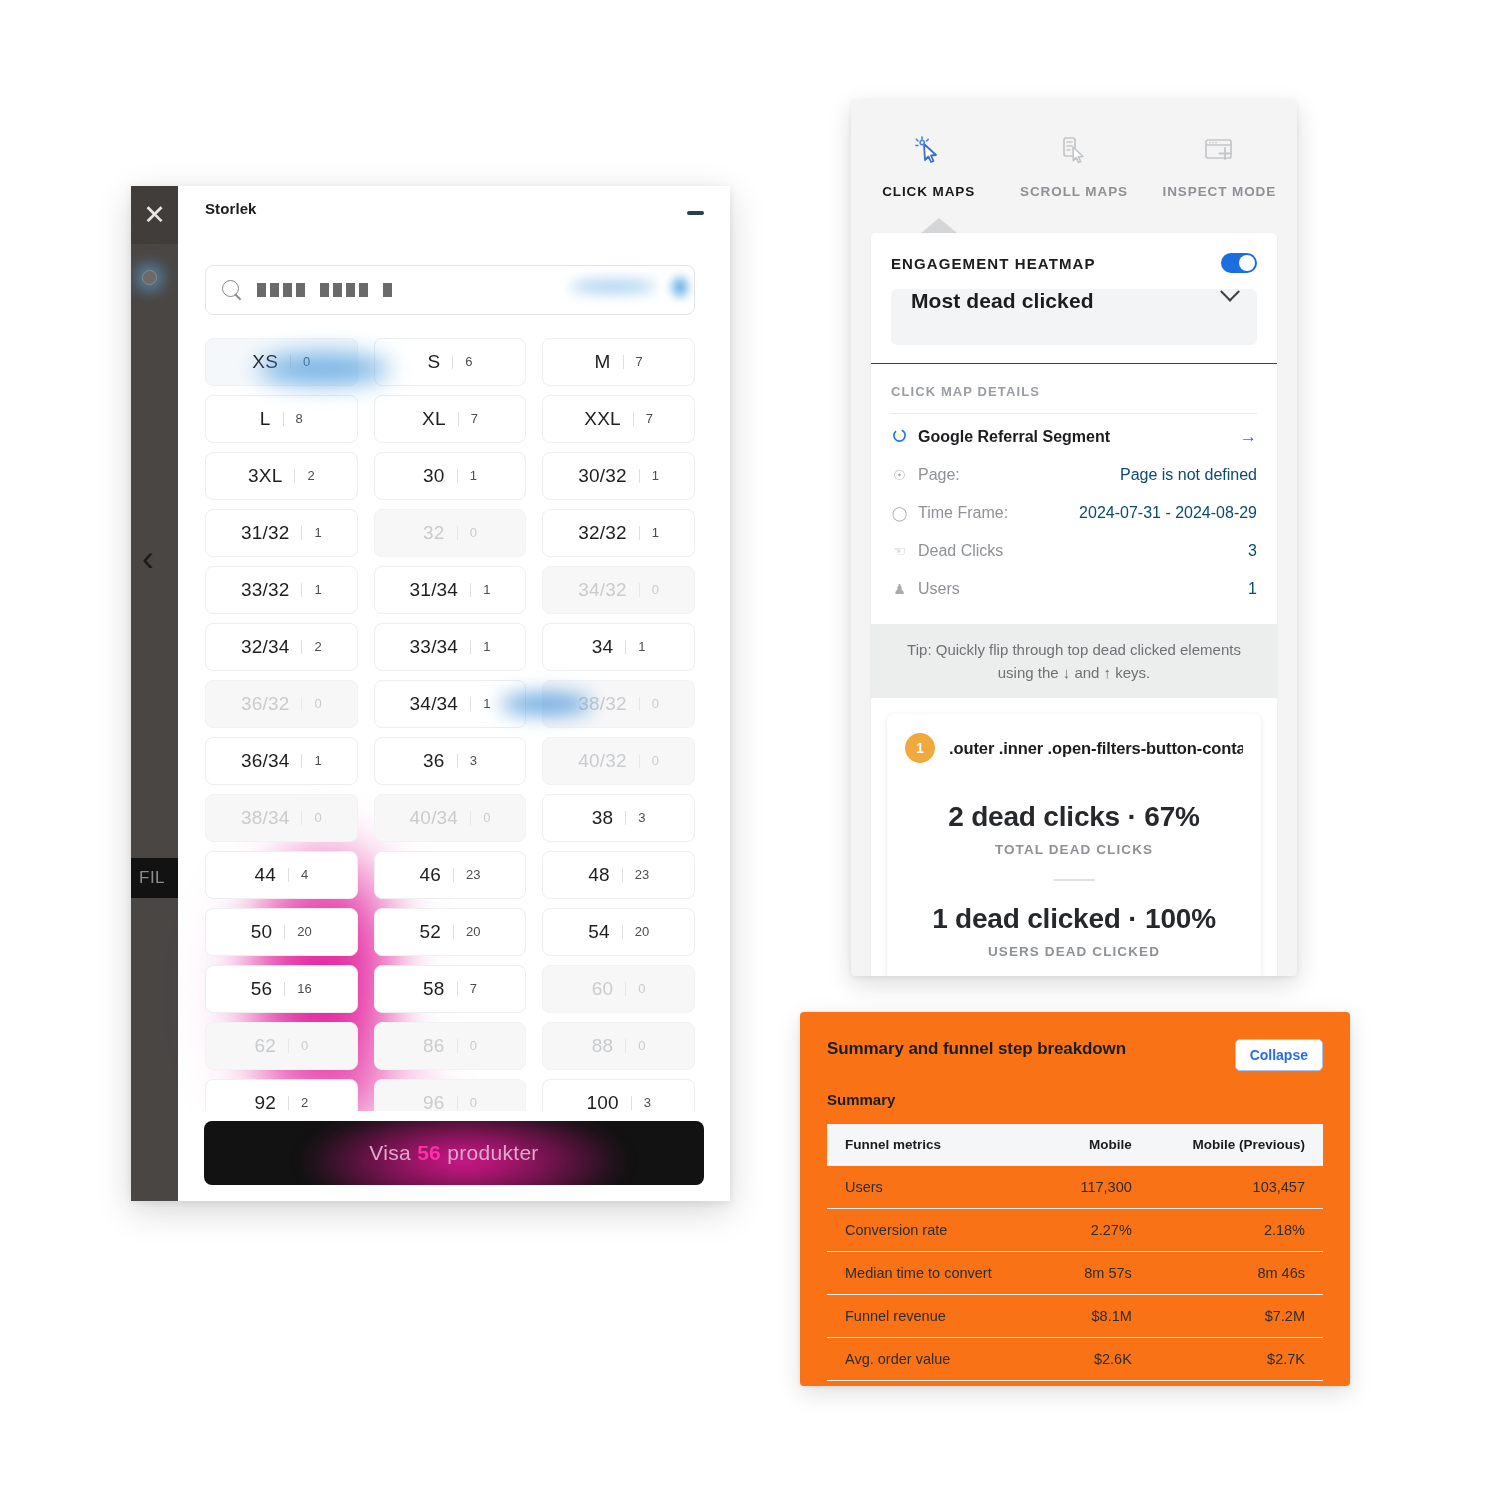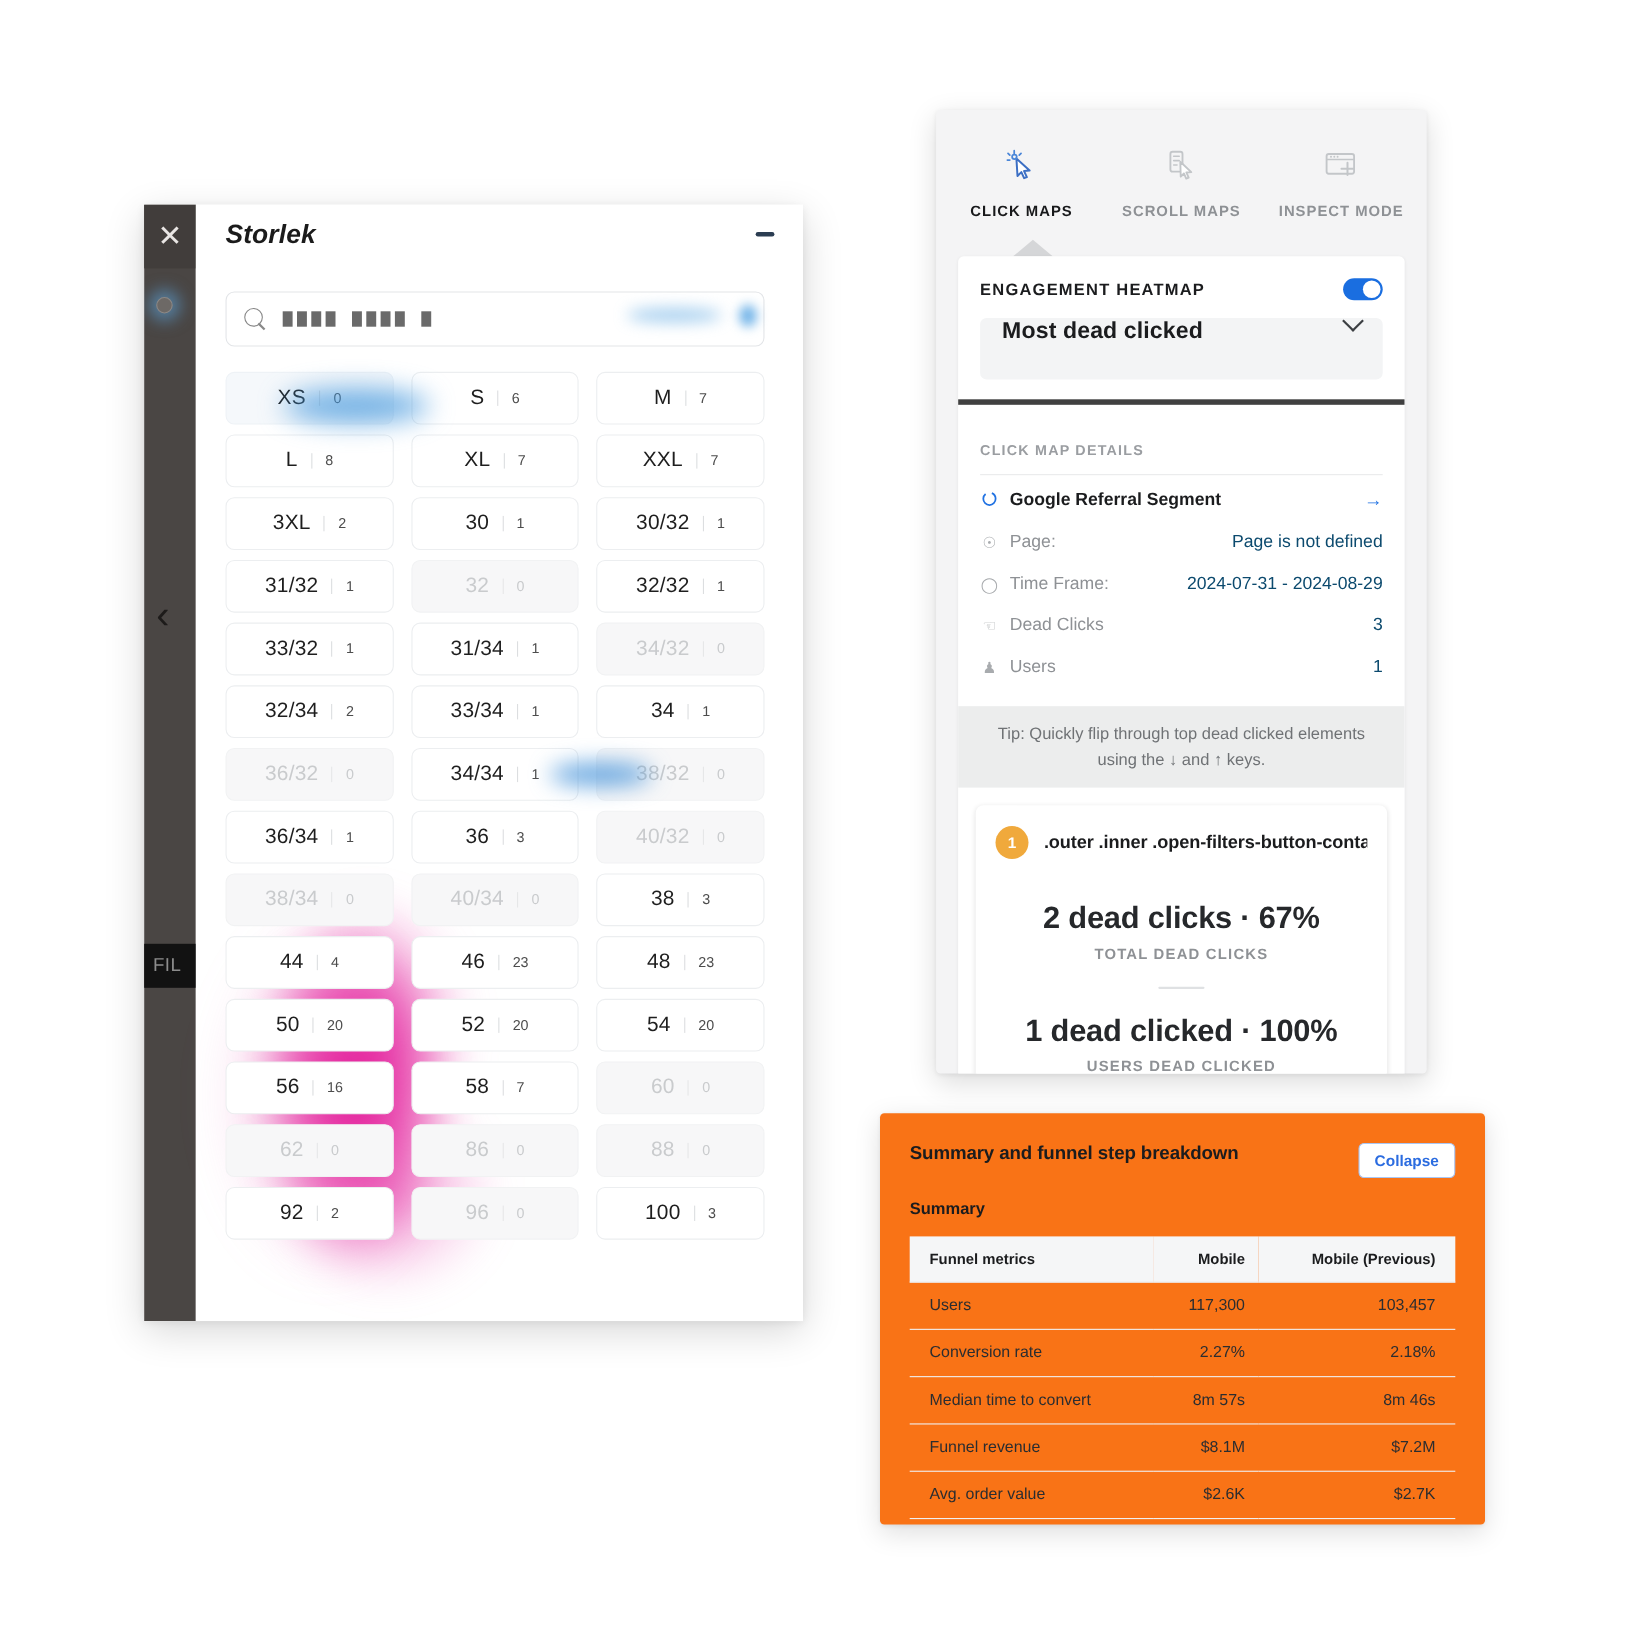--- a/index.html
+++ b/index.html
@@ -42,22 +42,22 @@
     background: #121212; color: #8c8c8c;
     font-size: 17px; letter-spacing: .5px; line-height: 40px; padding-left: 8px;
     overflow: hidden;
   }
 
   #panel-body {
     position: absolute; left: 47px; top: 0; right: 0; bottom: 0;
     background: #fff; padding: 0 27px;
   }
   #panel-title {
-    font-size: 24px; font-weight: 700; color: #1b1b1b;
-    letter-spacing: .1px; padding-top: 14px; font-style: italic;
+    font-size: 15px; font-weight: 700; color: #1b1b1b;
+    letter-spacing: .1px; padding-top: 14px;
   }
   #minimize-icon {
     position: absolute; right: 26px; top: 25px;
     width: 17px; height: 4px; background: #2b3d52; border-radius: 2px;
     filter: blur(.7px);
   }
 
   #search-box {
     position: absolute; left: 27px; top: 79px;
     width: 490px; height: 50px;
@@ -202,21 +202,21 @@
   }
   #hm-select {
     margin-top: 16px; height: 56px; background: #f3f4f5; border-radius: 6px;
     display: flex; justify-content: space-between;
     padding: 0 20px;
   }
   #hm-select .sv { font-size: 21px; font-weight: 700; color: #1b1c1e; letter-spacing: .1px; }
   .chev { width: 14px; height: 14px; border-right: 2.2px solid #3c3f43; border-bottom: 2.2px solid #3c3f43;
           transform: rotate(45deg) translate(-3px,-3px); }
 
-  #hm-details { border-top: 5px solid #404040; padding: 34px 20px 16px; }
+  #hm-details { border-top: 1px solid #404040; padding: 20px 20px 16px; }
   #cmd-title {
     font-size: 13px; font-weight: 700; letter-spacing: 1.1px; color: #9a9da1;
   }
   #cmd-rule { height: 1px; background: #e9eaeb; margin: 14px 0 4px; }
   .d-row {
     display: flex; align-items: center; min-height: 38px; gap: 10px;
   }
   .d-row .di { width: 17px; flex: 0 0 17px; text-align: center; color: #a8abae; font-size: 14px; }
   .d-row .dk { font-size: 16px; color: #8e9195; }
   .d-row .dv { margin-left: auto; font-size: 16px; color: #0c4a6e; font-weight: 400; }
@@ -489,20 +489,26 @@
             <span class="lbl">100</span>
             <span class="cnt">3</span>
           </div>
         </div>
 
       <div class="blob" id="blob-xs"></div>
       <div class="blob" id="blob-3434"></div>
 
     </div>
 
+    <div id="cta">
+      <div id="cta-btn">
+        <div id="cta-glow"></div>
+        <div id="cta-label"><span class="dim">Visa </span><b>56</b><span class="dim"> produkter</span></div>
+      </div>
+    </div>
   </div>
 
   <div id="hm-panel">
 
     <div id="hm-tabs">
 
       <div class="hm-tab active">
         <div class="ti">
           <svg width="34" height="34" viewBox="0 0 34 34" fill="none">
             <path d="M12 10 L24 21 L19 21.5 L21.5 27 L19 28 L16.5 22.5 L13 26 Z" stroke="#3c6fc4" stroke-width="1.8" stroke-linejoin="round" fill="#fff"></path>

